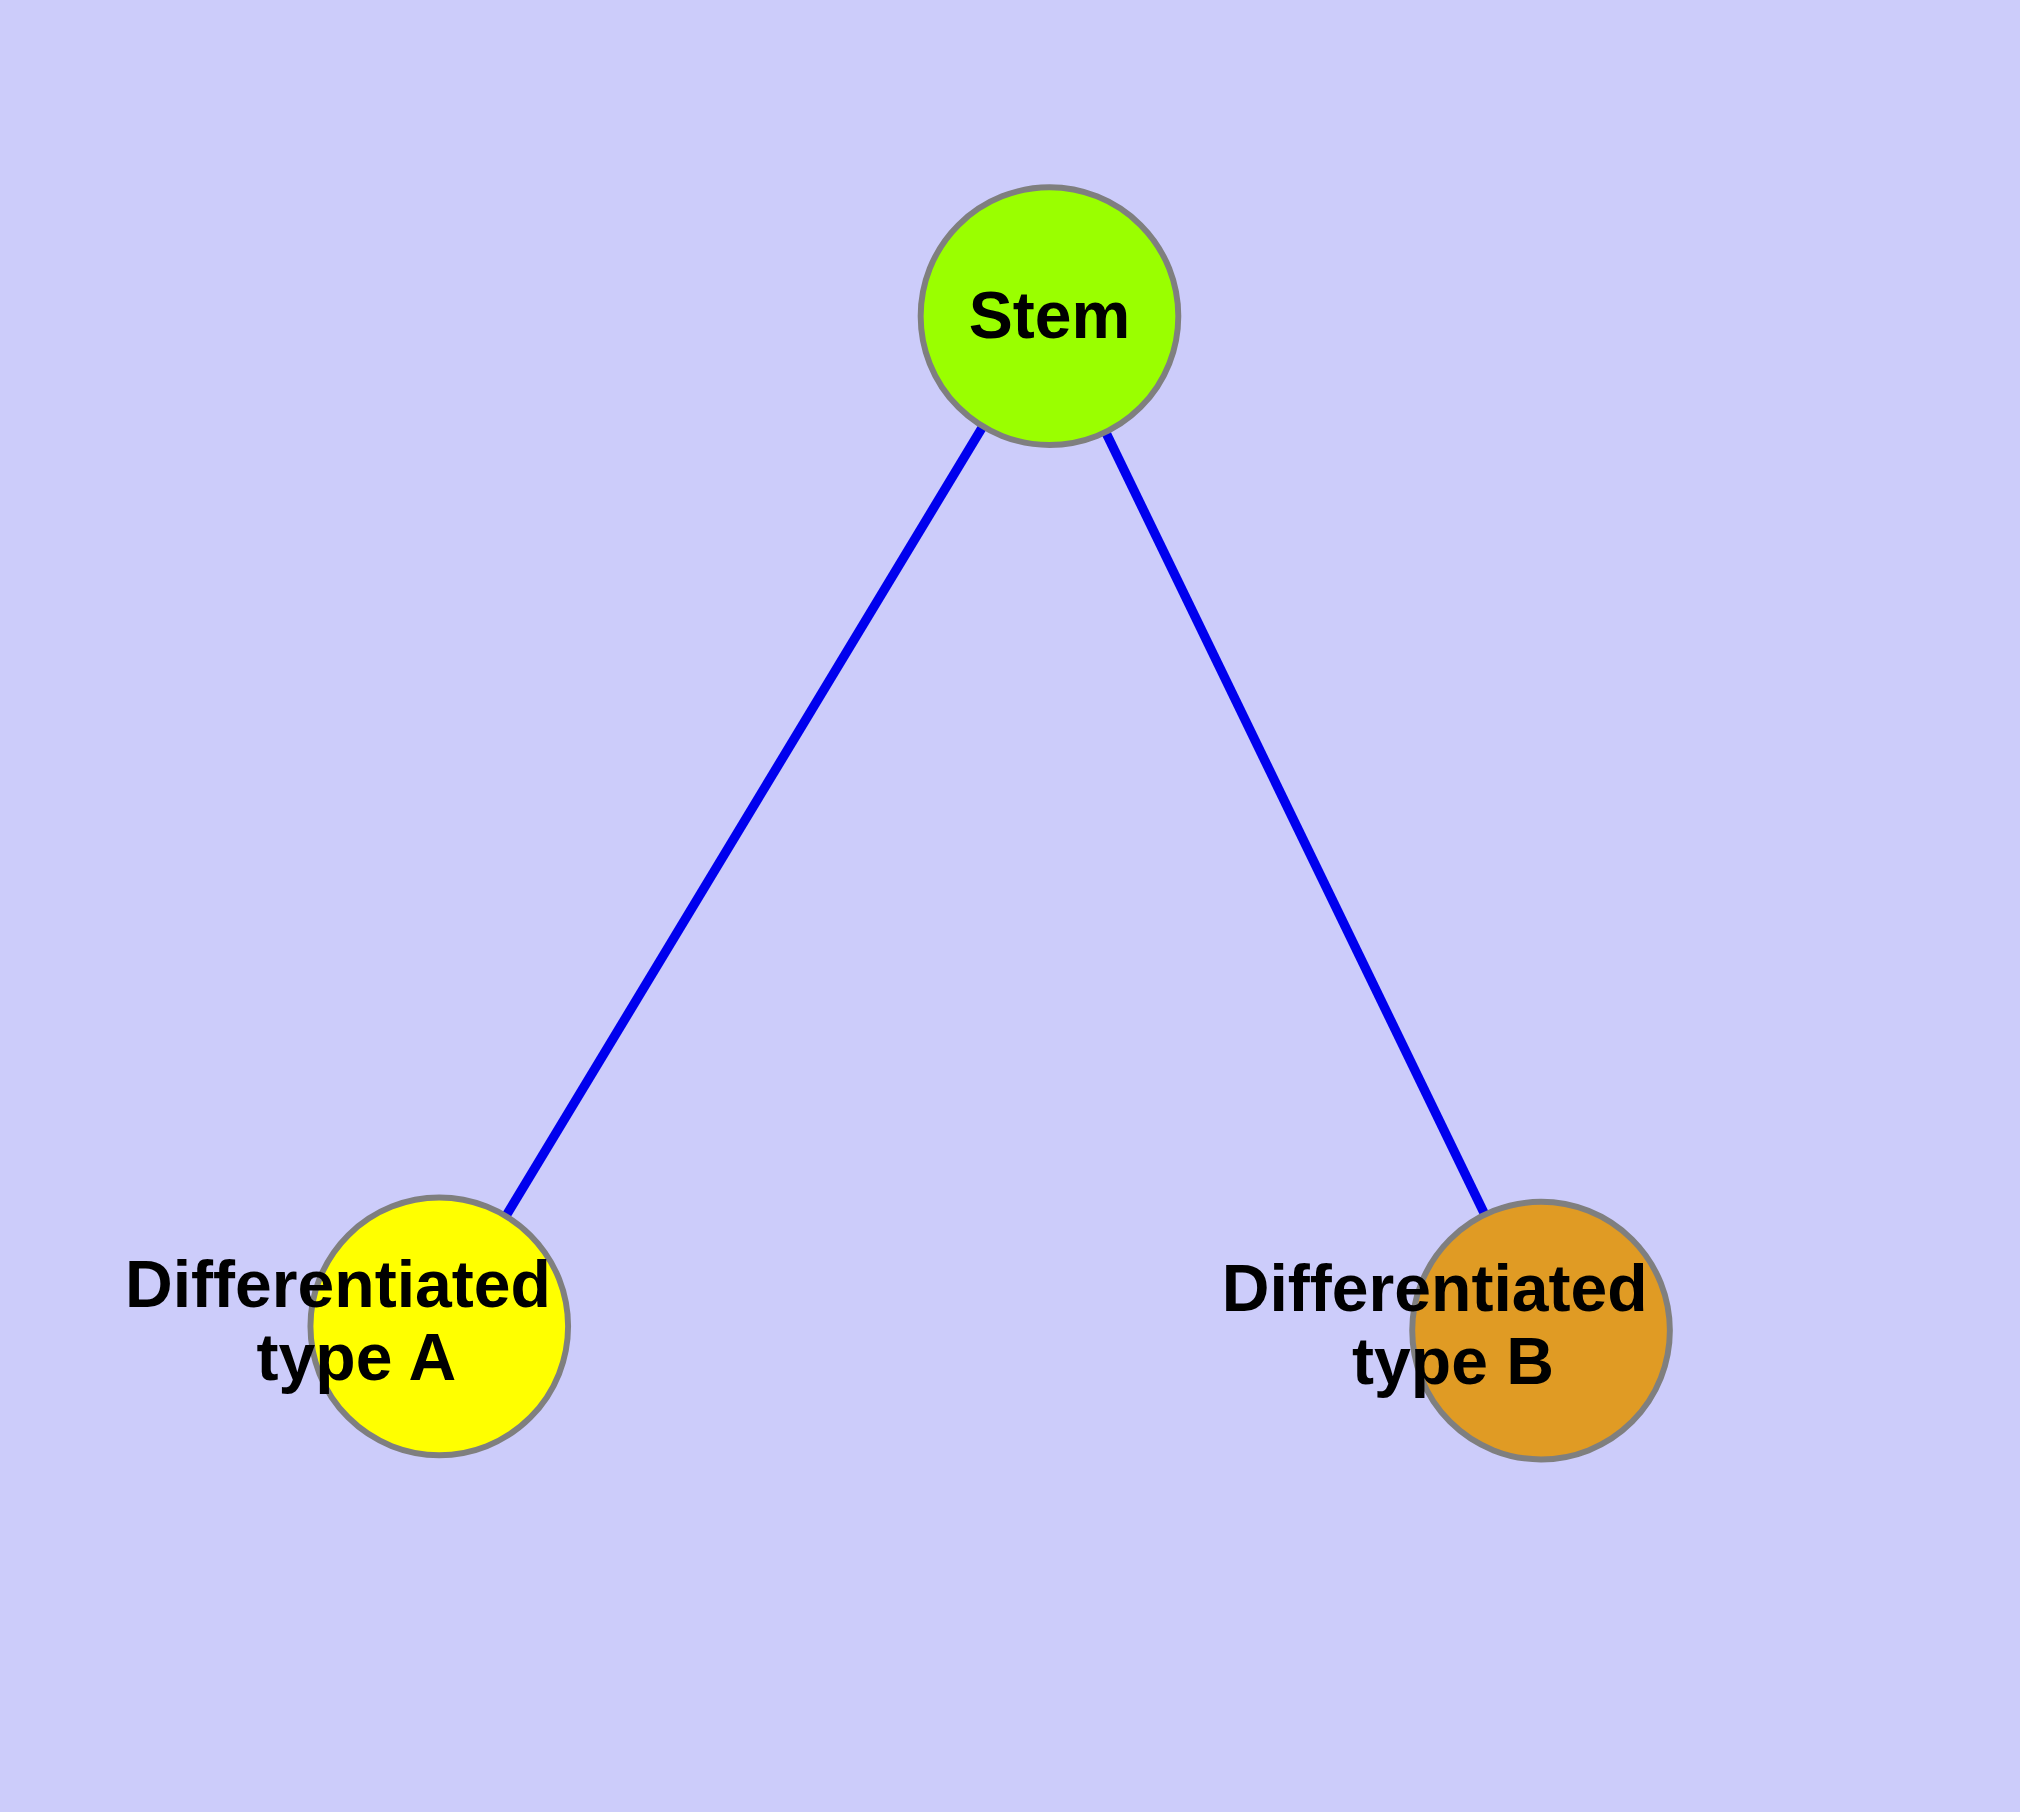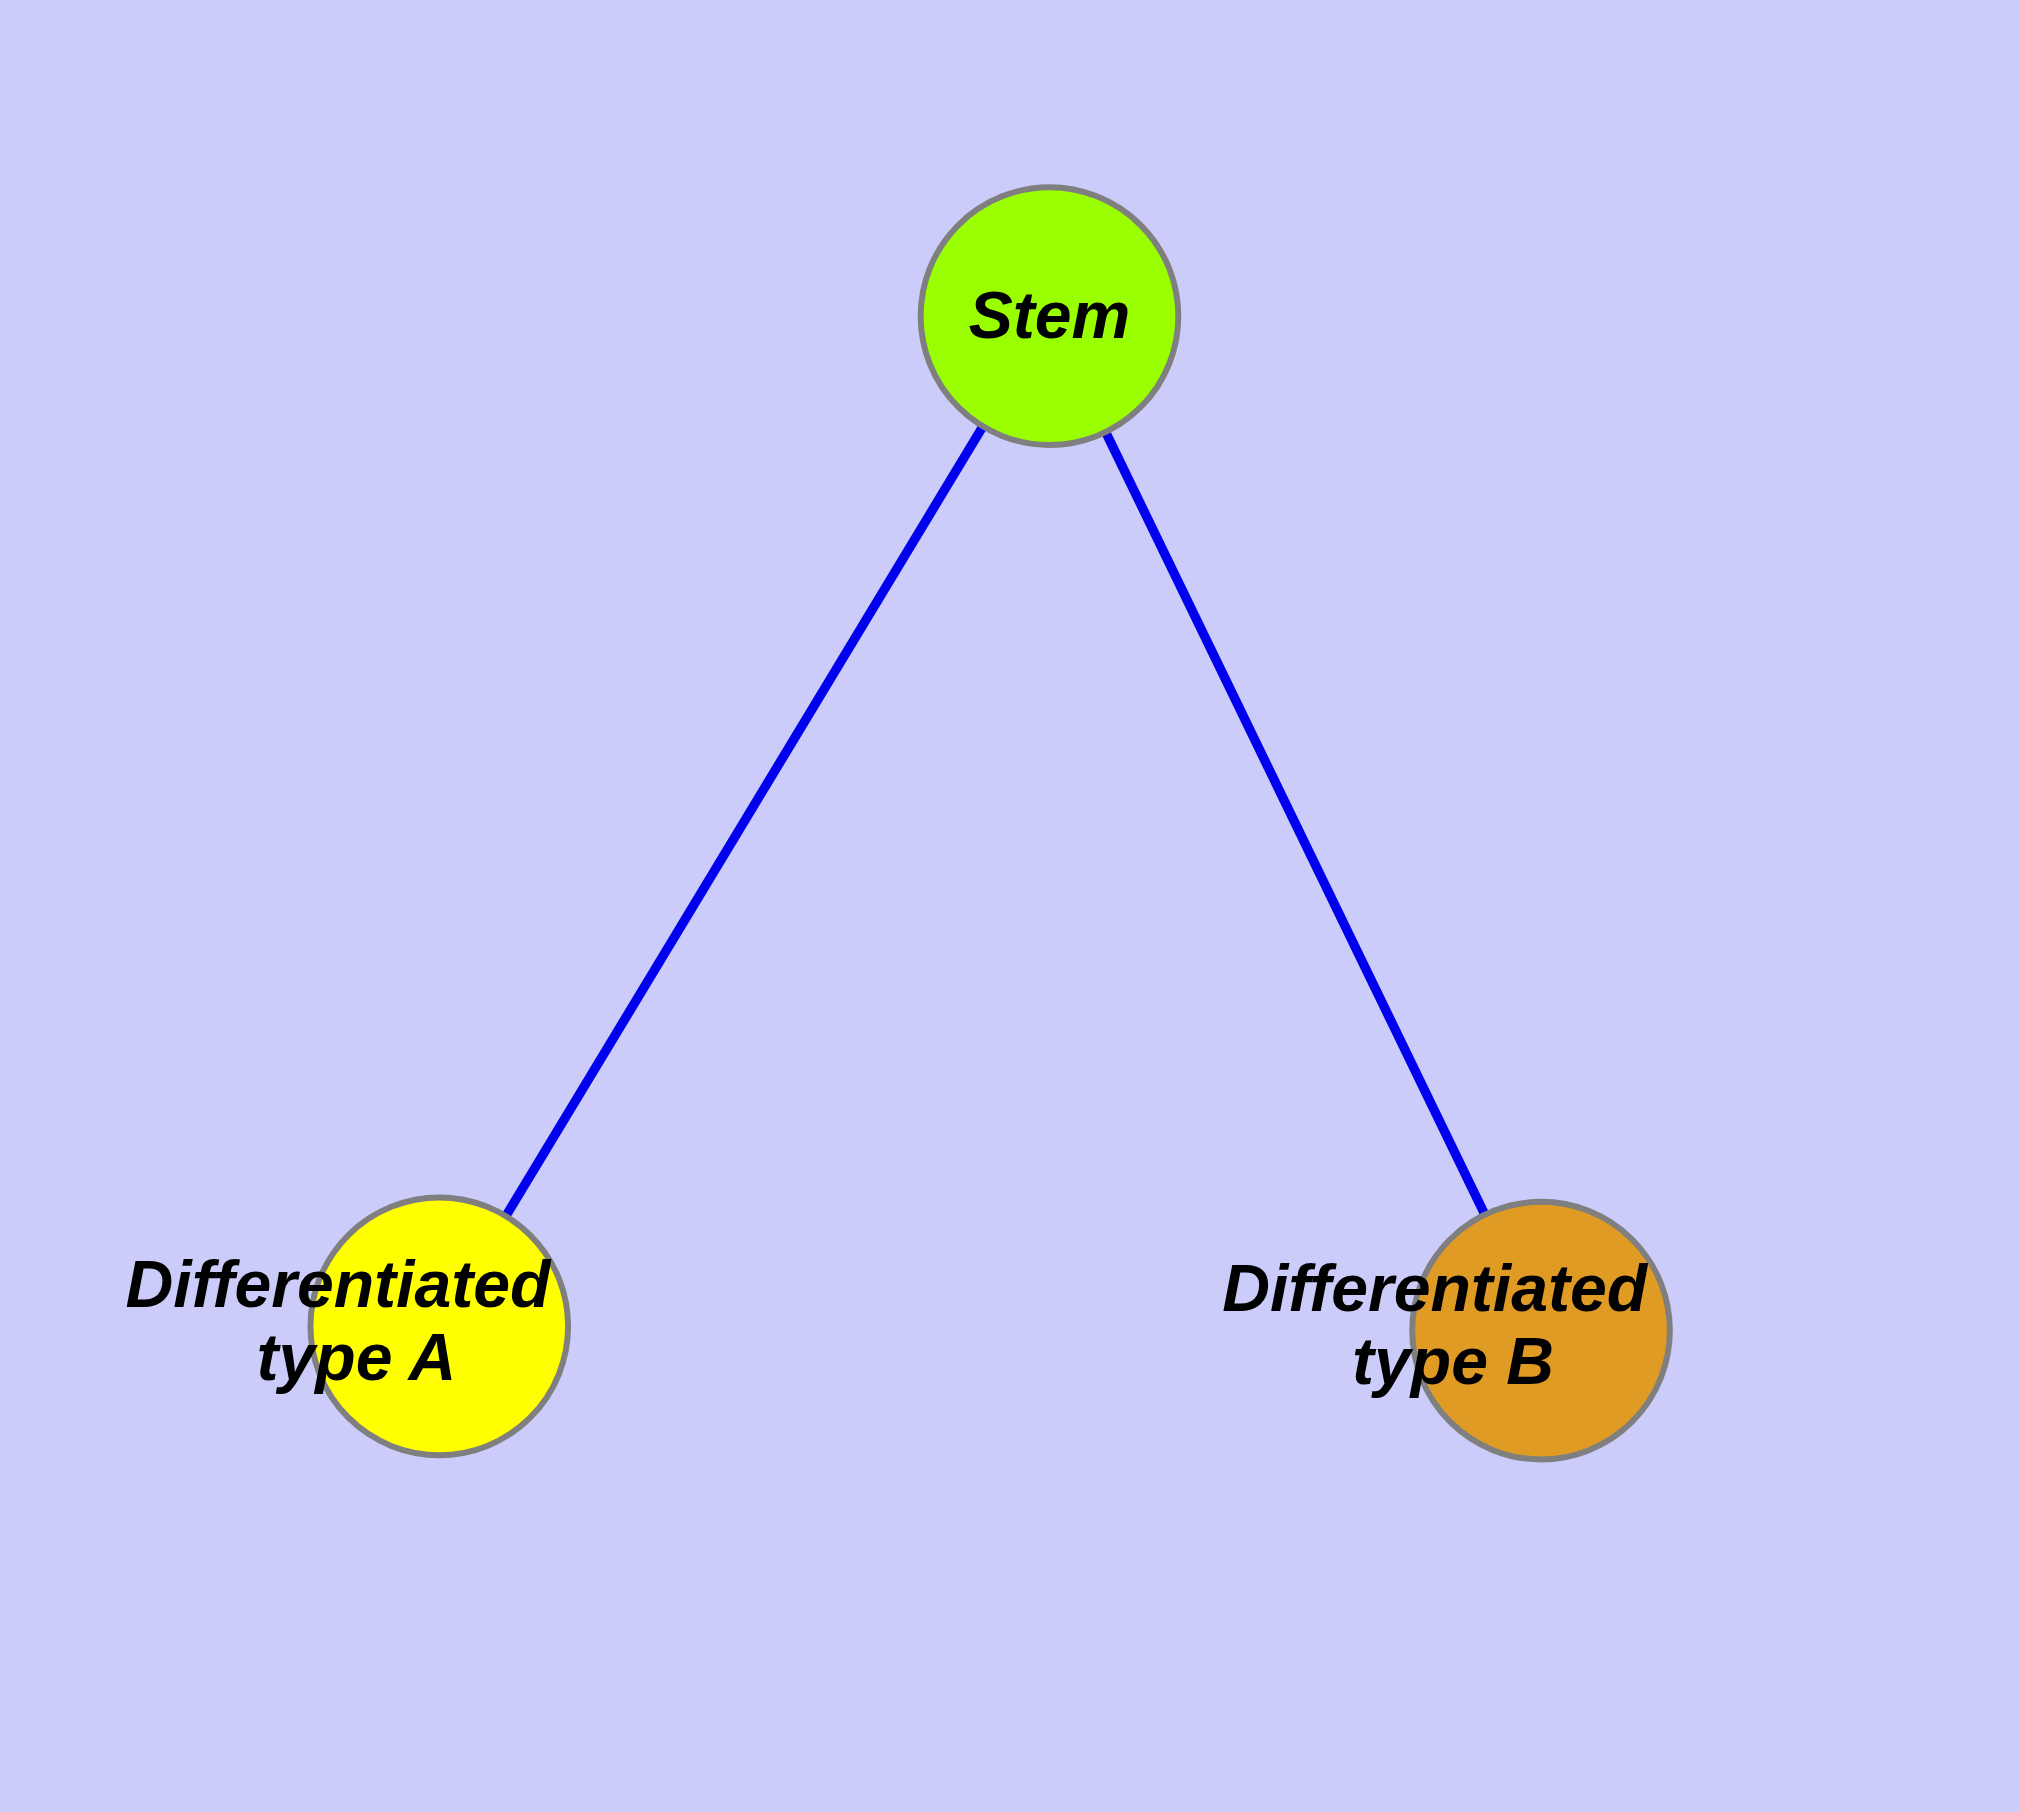--- a/index.html
+++ b/index.html
@@ -11,21 +11,20 @@
     width: 2021px;
     height: 1812px;
     overflow: hidden;
     font-family: "Liberation Sans", sans-serif;
   }
   #graph-canvas {
     position: relative;
     width: 2021px;
     height: 1812px;
     background: #ccccfa;
-    font-style: italic;
   }
   #graph-svg {
     position: absolute;
     top: 0;
     left: 0;
     width: 2021px;
     height: 1812px;
     display: block;
   }
   .edge-line {

